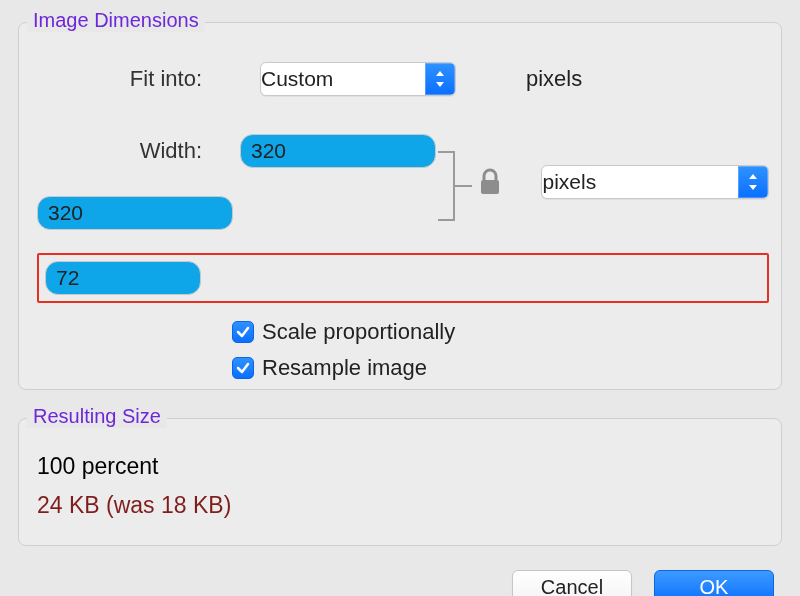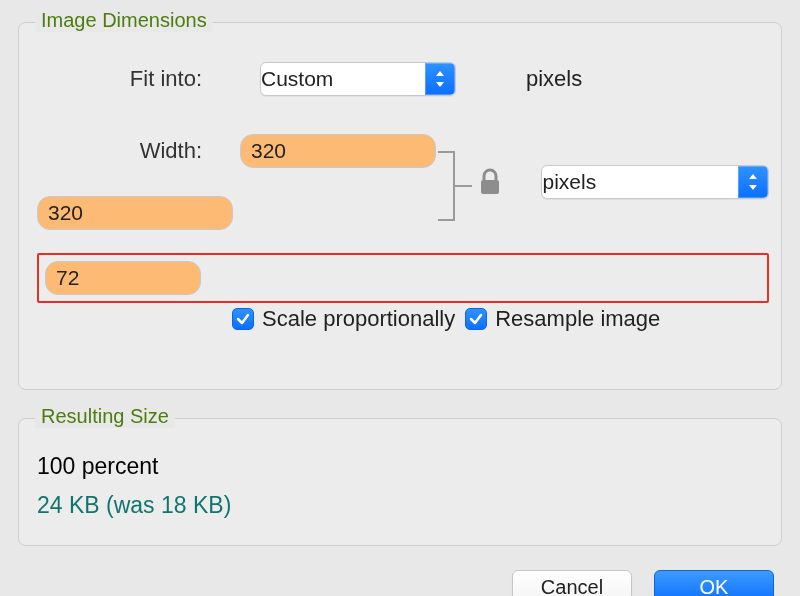--- a/index.html
+++ b/index.html
@@ -25,25 +25,25 @@
     position: relative;
     border: 1px solid #cfcfcf;
     border-radius: 8px;
     background: #ececec;
     margin-top: 22px;
     padding: 30px 12px 12px 18px;
   }
   .group .legend {
     position: absolute;
     top: -14px;
-    left: 16px;
+    left: 8px;
     padding: 0 6px;
     background: #e8e8e8;
     font-size: 20px;
-    color: #4d7c0f;
+    color: #6d28d9;
   }
 
   .row {
     display: flex;
     align-items: center;
     height: 40px;
     gap: 28px;
   }
 
   .lbl {
@@ -78,21 +78,21 @@
     box-shadow: inset 0 0 0 1px rgba(255,255,255,.25);
     display: flex;
     align-items: center;
     justify-content: center;
   }
   .sel .sel-caret svg { display:block; }
 
   
   .txt {
     height: 34px;
-    background: #fdba74;
+    background: #0ea5e9;
     border: 1px solid #c9c9c9;
     border-radius: 13px;
     padding: 0 10px;
     font-size: 21px;
     color: #222;
   }
 
   
   .chk {
     display: inline-flex;
@@ -207,21 +207,21 @@
             </svg>
         </span>
       </div>
     </div>
 
     <div class="res-highlight" style="margin-top:20px">
       <input class="txt" style="width: 156px;" value="72">
       <div style="width:82px"></div>
     </div>
 
-    <div style="margin-left:195px;margin-top:3px;display:flex;flex-direction:row;gap:10px">
+    <div style="margin-left:195px;margin-top:16px;display:flex;flex-direction:column;gap:10px">
       <label class="chk">
         <span class="box">
           <svg width="14" height="14" viewBox="0 0 14 14">
               <path d="M2 7 L6 11 L12 3" fill="none" stroke="#ffffff" stroke-width="2.5" stroke-linecap="round" stroke-linejoin="round"></path>
             </svg>
         </span>
         <span>Scale proportionally</span>
       </label>
       <label class="chk">
         <span class="box">
@@ -230,21 +230,21 @@
             </svg>
         </span>
         <span>Resample image</span>
       </label>
     </div>
   </div>
 
   <div class="group" style="height:128px;margin-top:28px">
     <div class="legend">Resulting Size</div>
     <div style="font-size:23px;color:#000000;margin-top:4px">100 percent</div>
-    <div style="font-size:23px;color:#0f766e;margin-top:12px">24 KB (was 18 KB)</div>
+    <div style="font-size:23px;color:#7f1d1d;margin-top:12px">24 KB (was 18 KB)</div>
   </div>
 
   <div class="btn-row">
     <div class="btn">
       <span>Cancel</span>
     </div>
     <div class="btn primary">
       <span>OK</span>
     </div>
   </div>

